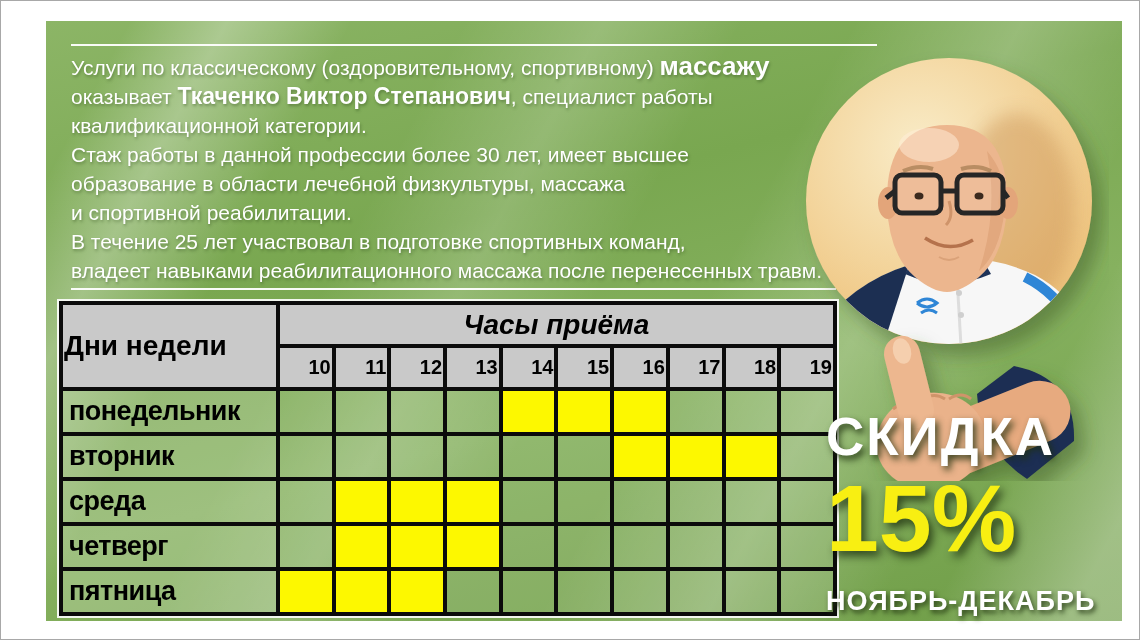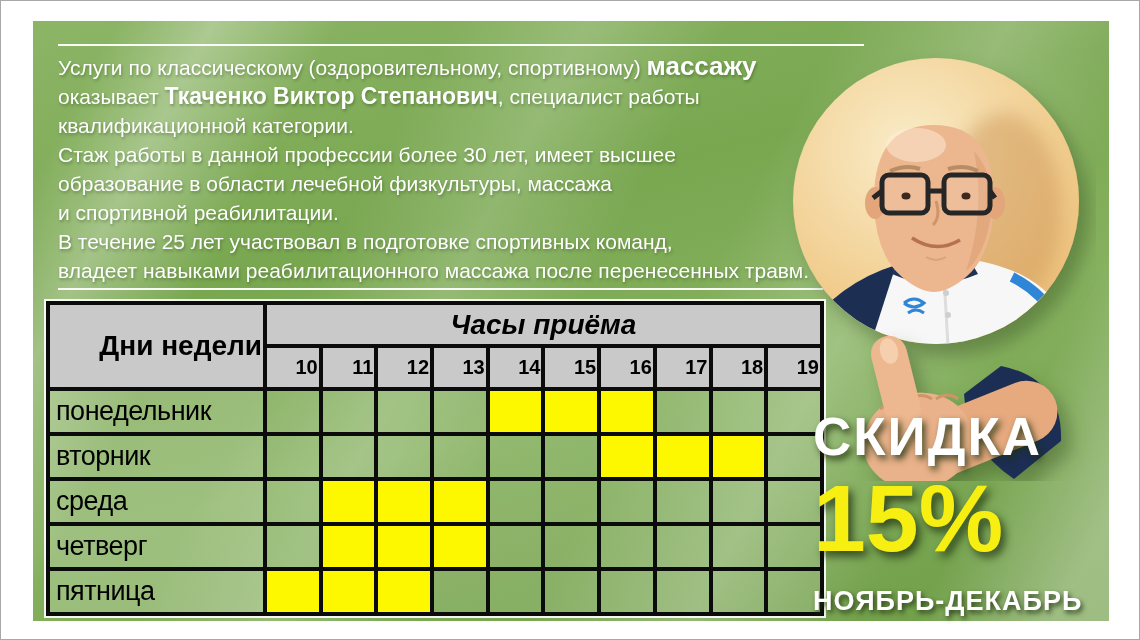--- a/index.html
+++ b/index.html
@@ -1,19 +1,19 @@
 <!DOCTYPE html>
 <html style="--booked: #fdf800;"><head>
 <meta charset="utf-8">
 <style>
   html,body{margin:0;padding:0;background:#ffffff;}
   .page{position:relative;width:1140px;height:640px;background:#ffffff;
         border:1px solid #a8a8a8;box-sizing:border-box;overflow:hidden;
         font-family:"Liberation Sans",sans-serif;}
-  .card{position:absolute;left:32px;top:20px;width:1076px;height:600px;
+  .card{position:absolute;left:45px;top:20px;width:1076px;height:600px;
     background:
       linear-gradient(118deg, rgba(255,255,255,0) 6%, rgba(255,255,255,.30) 13%, rgba(255,255,255,0) 22%),
       linear-gradient(118deg, rgba(255,255,255,0) 30%, rgba(255,255,255,.18) 40%, rgba(255,255,255,0) 50%),
       linear-gradient(118deg, rgba(255,255,255,0) 58%, rgba(255,255,255,.22) 70%, rgba(255,255,255,0) 82%),
       linear-gradient(118deg, rgba(255,255,255,0) 86%, rgba(255,255,255,.32) 96%),
       linear-gradient(165deg, #8cb566 0%, #79a750 35%, #86b15f 60%, #6f9d47 100%);
     overflow:visible;}
   .hr{position:absolute;height:2px;background:rgba(255,255,255,.95);}
   .hr.top{left:25px;top:23px;width:806px;}
   .hr.bottom{left:25px;top:267px;width:765px;}
@@ -24,24 +24,24 @@
   .intro b.xl{font-size:26px;}
   .intro b.lg{font-size:23px;}
 
   
   table.schedule{position:absolute;left:13px;top:280px;width:778px;
     border-collapse:collapse;table-layout:fixed;
     box-shadow:0 0 0 2px rgba(255,255,255,.9);}
   table.schedule th,table.schedule td{border:4px solid #0b0b0b;box-sizing:border-box;}
   thead tr{height:43px;}
   tbody tr{height:45px;}
-  th.days-h{width:217px;background:#c9c9c9;color:#000;font-size:28px;font-weight:bold;text-align:right;}
+  th.days-h{width:217px;background:#c9c9c9;color:#000;font-size:28px;font-weight:bold;text-align:left;}
   th.hours-h{background:#c9c9c9;color:#000;font-size:28px;font-weight:bold;text-align:center;font-style:italic;}
   th.hour{background:#c9c9c9;color:#000;font-size:20px;font-weight:bold;text-align:right;padding-left:5px;}
-  tbody th.day{background:rgba(255,255,255,.20);color:#000;font-size:27px;font-weight:normal;
+  tbody th.day{background:rgba(255,255,255,.20);color:#000;font-size:27px;font-weight:bold;
                text-align:left;padding-left:6px;letter-spacing:-0.5px;}
   td.slot{background:rgba(255,255,255,.10);}
   td.slot.booked{background:var(--booked,#fdf800);}
 
   
   .promo{position:absolute;left:780px;top:385px;width:300px;
          color:#ffffff;font-weight:bold;}
   .discount-label{font-size:53px;letter-spacing:2px;
         text-shadow:3px 4px 7px rgba(30,48,15,.85);}
   .discount-value{font-size:95px;line-height:1.0;margin-top:4px;

